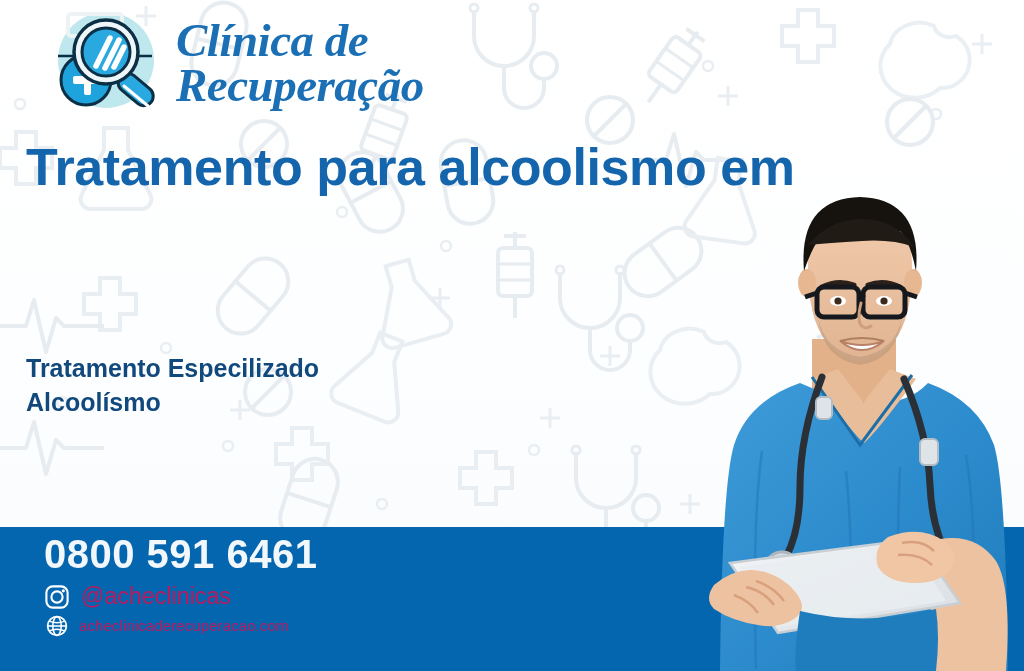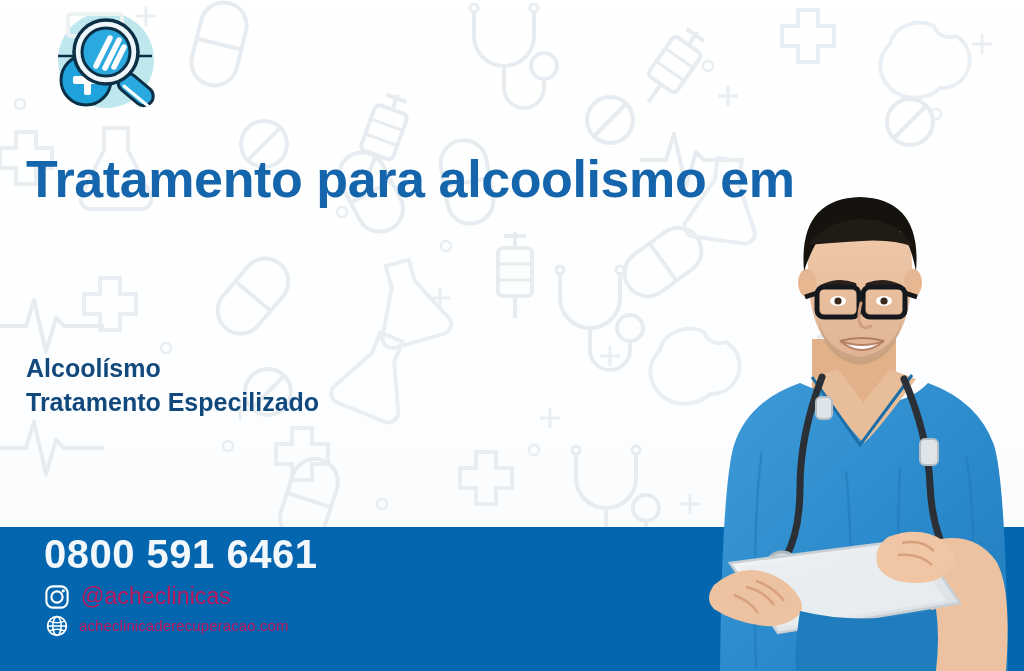--- a/index.html
+++ b/index.html
@@ -56,21 +56,21 @@
     letter-spacing: -0.5px;
     white-space: nowrap;
     margin-top: 2px;
   }
   .logo-text .l2 { display: block; }
 
   
   .headline {
     position: absolute;
     left: 26px;
-    top: 140px;
+    top: 128px;
     width: 830px;
     color: #1565ad;
     font-family: "Liberation Sans", sans-serif;
     font-weight: bold;
     font-size: 52px;
     line-height: 1.50;
     letter-spacing: -0.4px;
   }
   .headline .hl-line { display: block; }
 
@@ -273,29 +273,33 @@
         </g>
         <circle cx="62" cy="44" r="32" fill="#eef6f9" stroke="#0b2f44" stroke-width="3.5"></circle>
         <circle cx="62" cy="44" r="24" fill="#2aa9e0" stroke="#0b2f44" stroke-width="3"></circle>
         <g stroke="#ffffff" stroke-width="5.5" stroke-linecap="round">
           <line x1="52" y1="58" x2="66" y2="30"></line>
           <line x1="61" y1="60" x2="75" y2="32"></line>
           <line x1="70" y1="59" x2="80" y2="39"></line>
         </g>
       </svg>
     </div>
+    <div class="logo-text">
+      <span class="l1">Clínica de</span>
+      <span class="l2">Recuperação</span>
+    </div>
   </div>
 
   <div class="headline">
     <span class="hl-line">Tratamento para alcoolismo em</span>
   </div>
 
   <div class="subtitle">
+    <span class="sub-line">Tratamento Especilizado</span>
     <span class="sub-line">Alcoolísmo</span>
-    <span class="sub-line">Tratamento Especilizado</span>
   </div>
 
   <div class="footer-bar"></div>
 
   <div class="doctor">
     <svg viewBox="0 0 320 500" xmlns="http://www.w3.org/2000/svg">
       <defs>
         <linearGradient id="scrubG" x1="0" y1="0" x2="1" y2="1">
           <stop offset="0%" stop-color="#3f9bd8"></stop>
           <stop offset="50%" stop-color="#2d8ccd"></stop>

